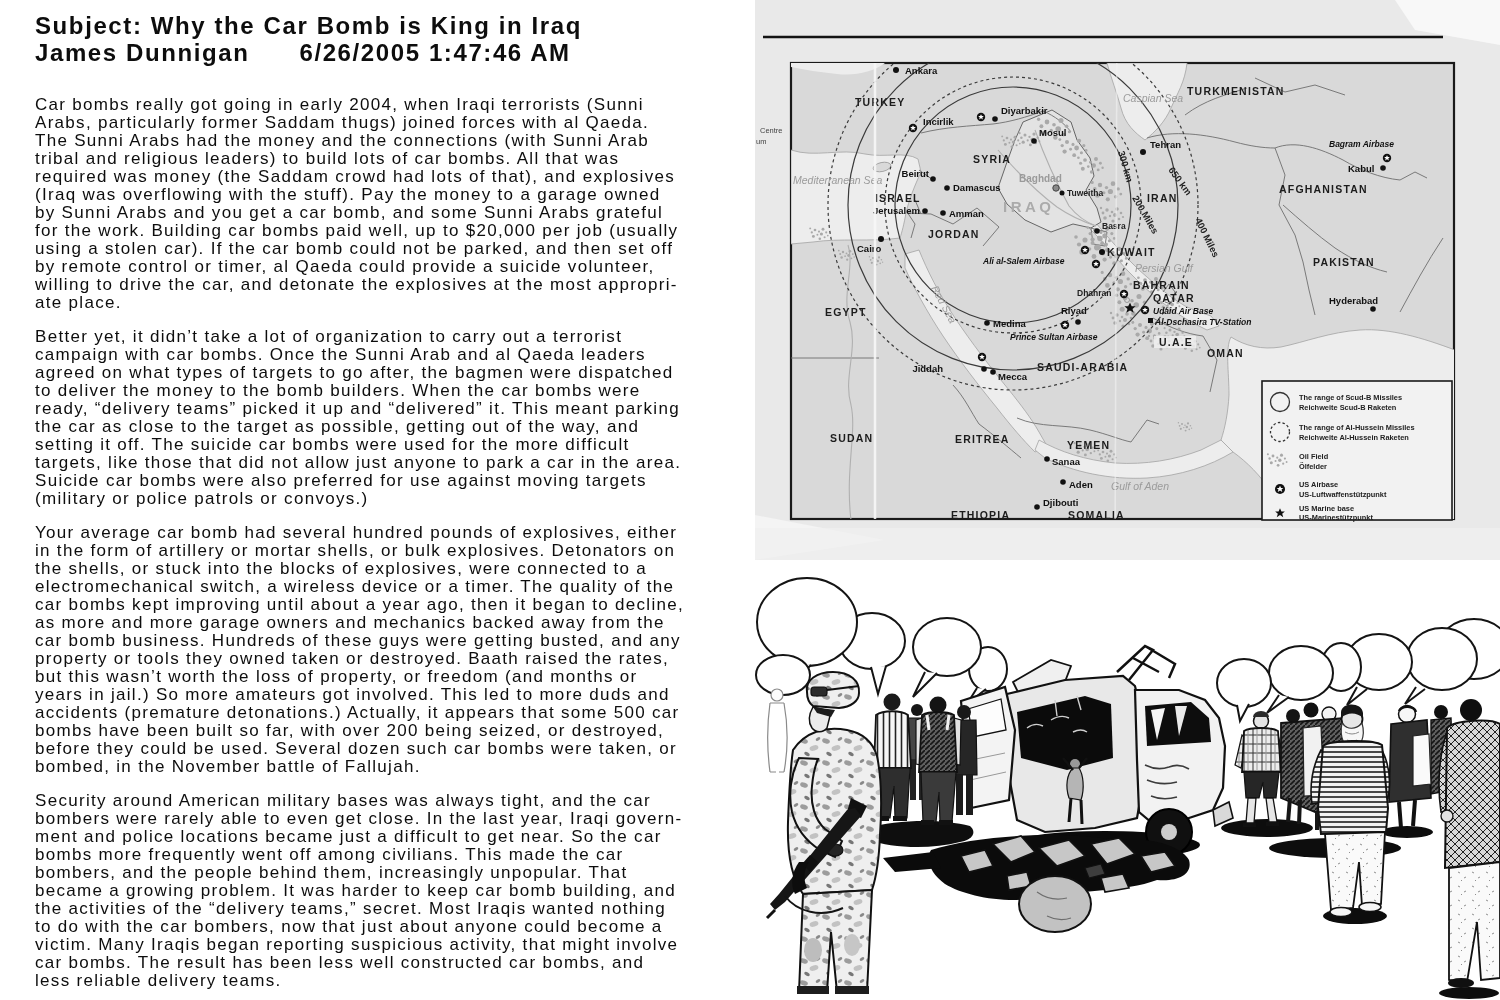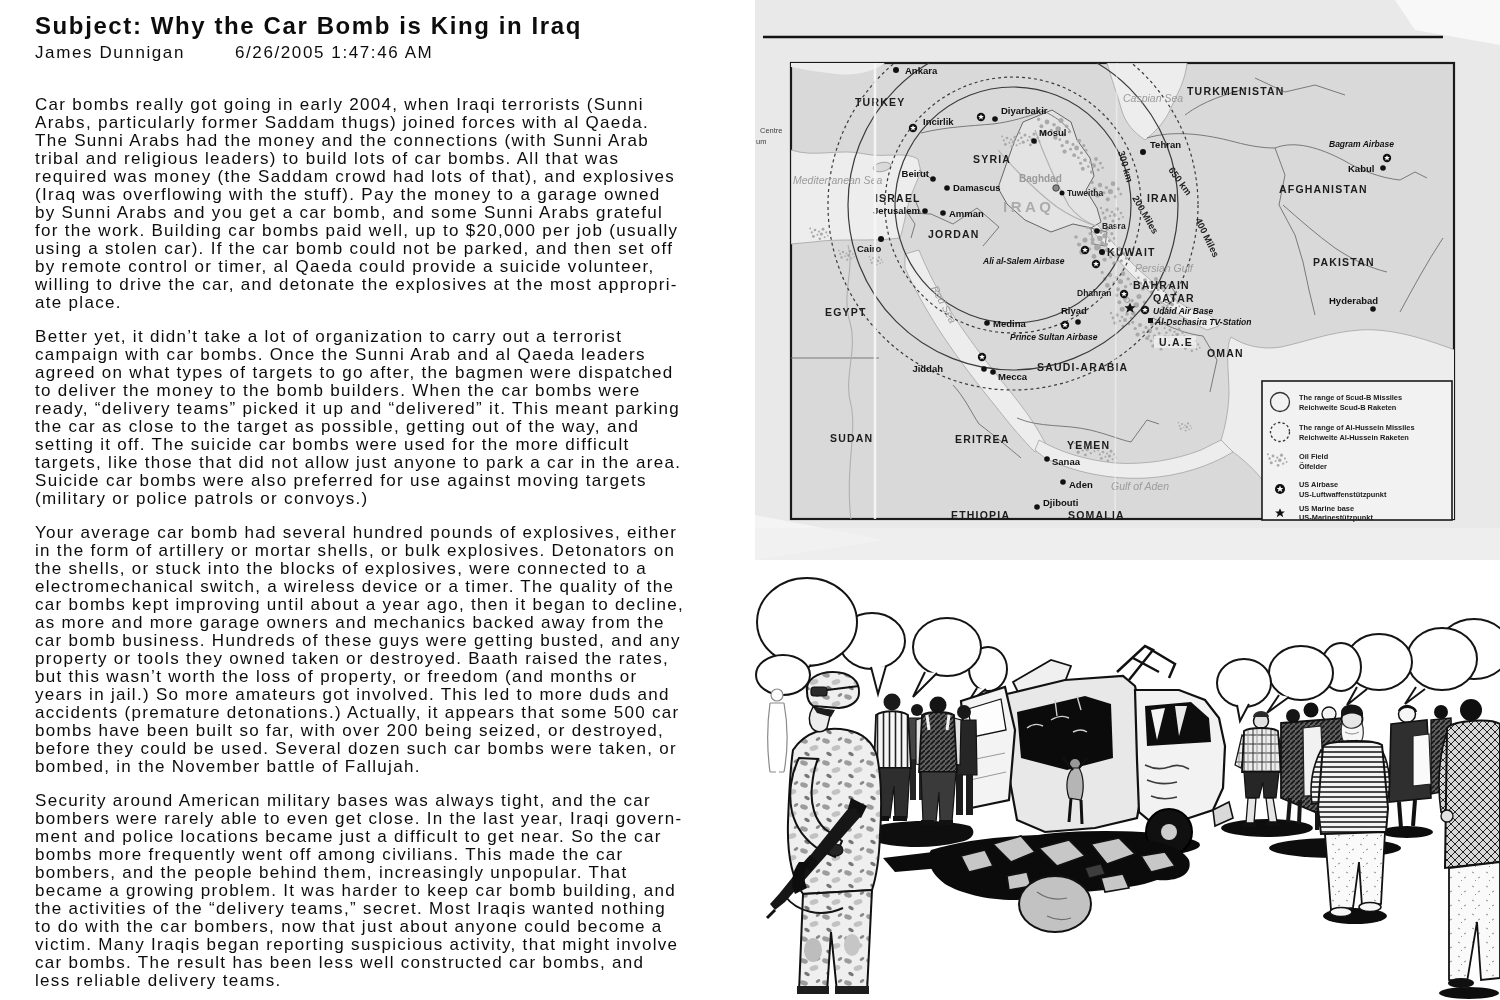--- a/index.html
+++ b/index.html
@@ -1,20 +1,20 @@
 <!DOCTYPE html>
 <html><head>
 <meta charset="utf-8">
 <style>
   html,body{margin:0;padding:0;background:#fff;}
   body{width:1500px;height:1000px;overflow:hidden;font-family:"Liberation Sans",sans-serif;}
   .page{position:relative;width:1394px;height:1000px;background:#fff;}
   .article{position:absolute;left:35px;top:12px;width:716px;color:#0d0d0d;}
   .subject{font-size:24px;font-weight:bold;letter-spacing:1.6px;line-height:27px;margin:0;}
-  .byline{font-size:17px;font-weight:normal;letter-spacing:1.6px;line-height:27px;margin:0 0 30px 0;}
+  .byline{font-size:24px;font-weight:bold;letter-spacing:1.6px;line-height:27px;margin:0 0 30px 0;}
   .byline .bydate{margin-left:50px;}
   .para{font-size:17px;line-height:18px;letter-spacing:1.3px;margin:0 0 16px 0;white-space:pre-line;}
   .map-wrap{position:absolute;left:755px;top:0;width:745px;height:560px;}
   .illo-wrap{position:absolute;left:755px;top:560px;width:745px;height:440px;background:#fff;}
   svg{display:block;}
   
   .ctry{font-weight:bold;fill:#1c1c1c;letter-spacing:1.2px;font-size:10.5px;}
   .ctry-big{font-weight:bold;fill:#ababab;letter-spacing:3.5px;font-size:15px;}
   .city{font-weight:bold;fill:#111;font-size:9.5px;}
   .city-sm{font-weight:bold;fill:#222;font-size:8.5px;}

